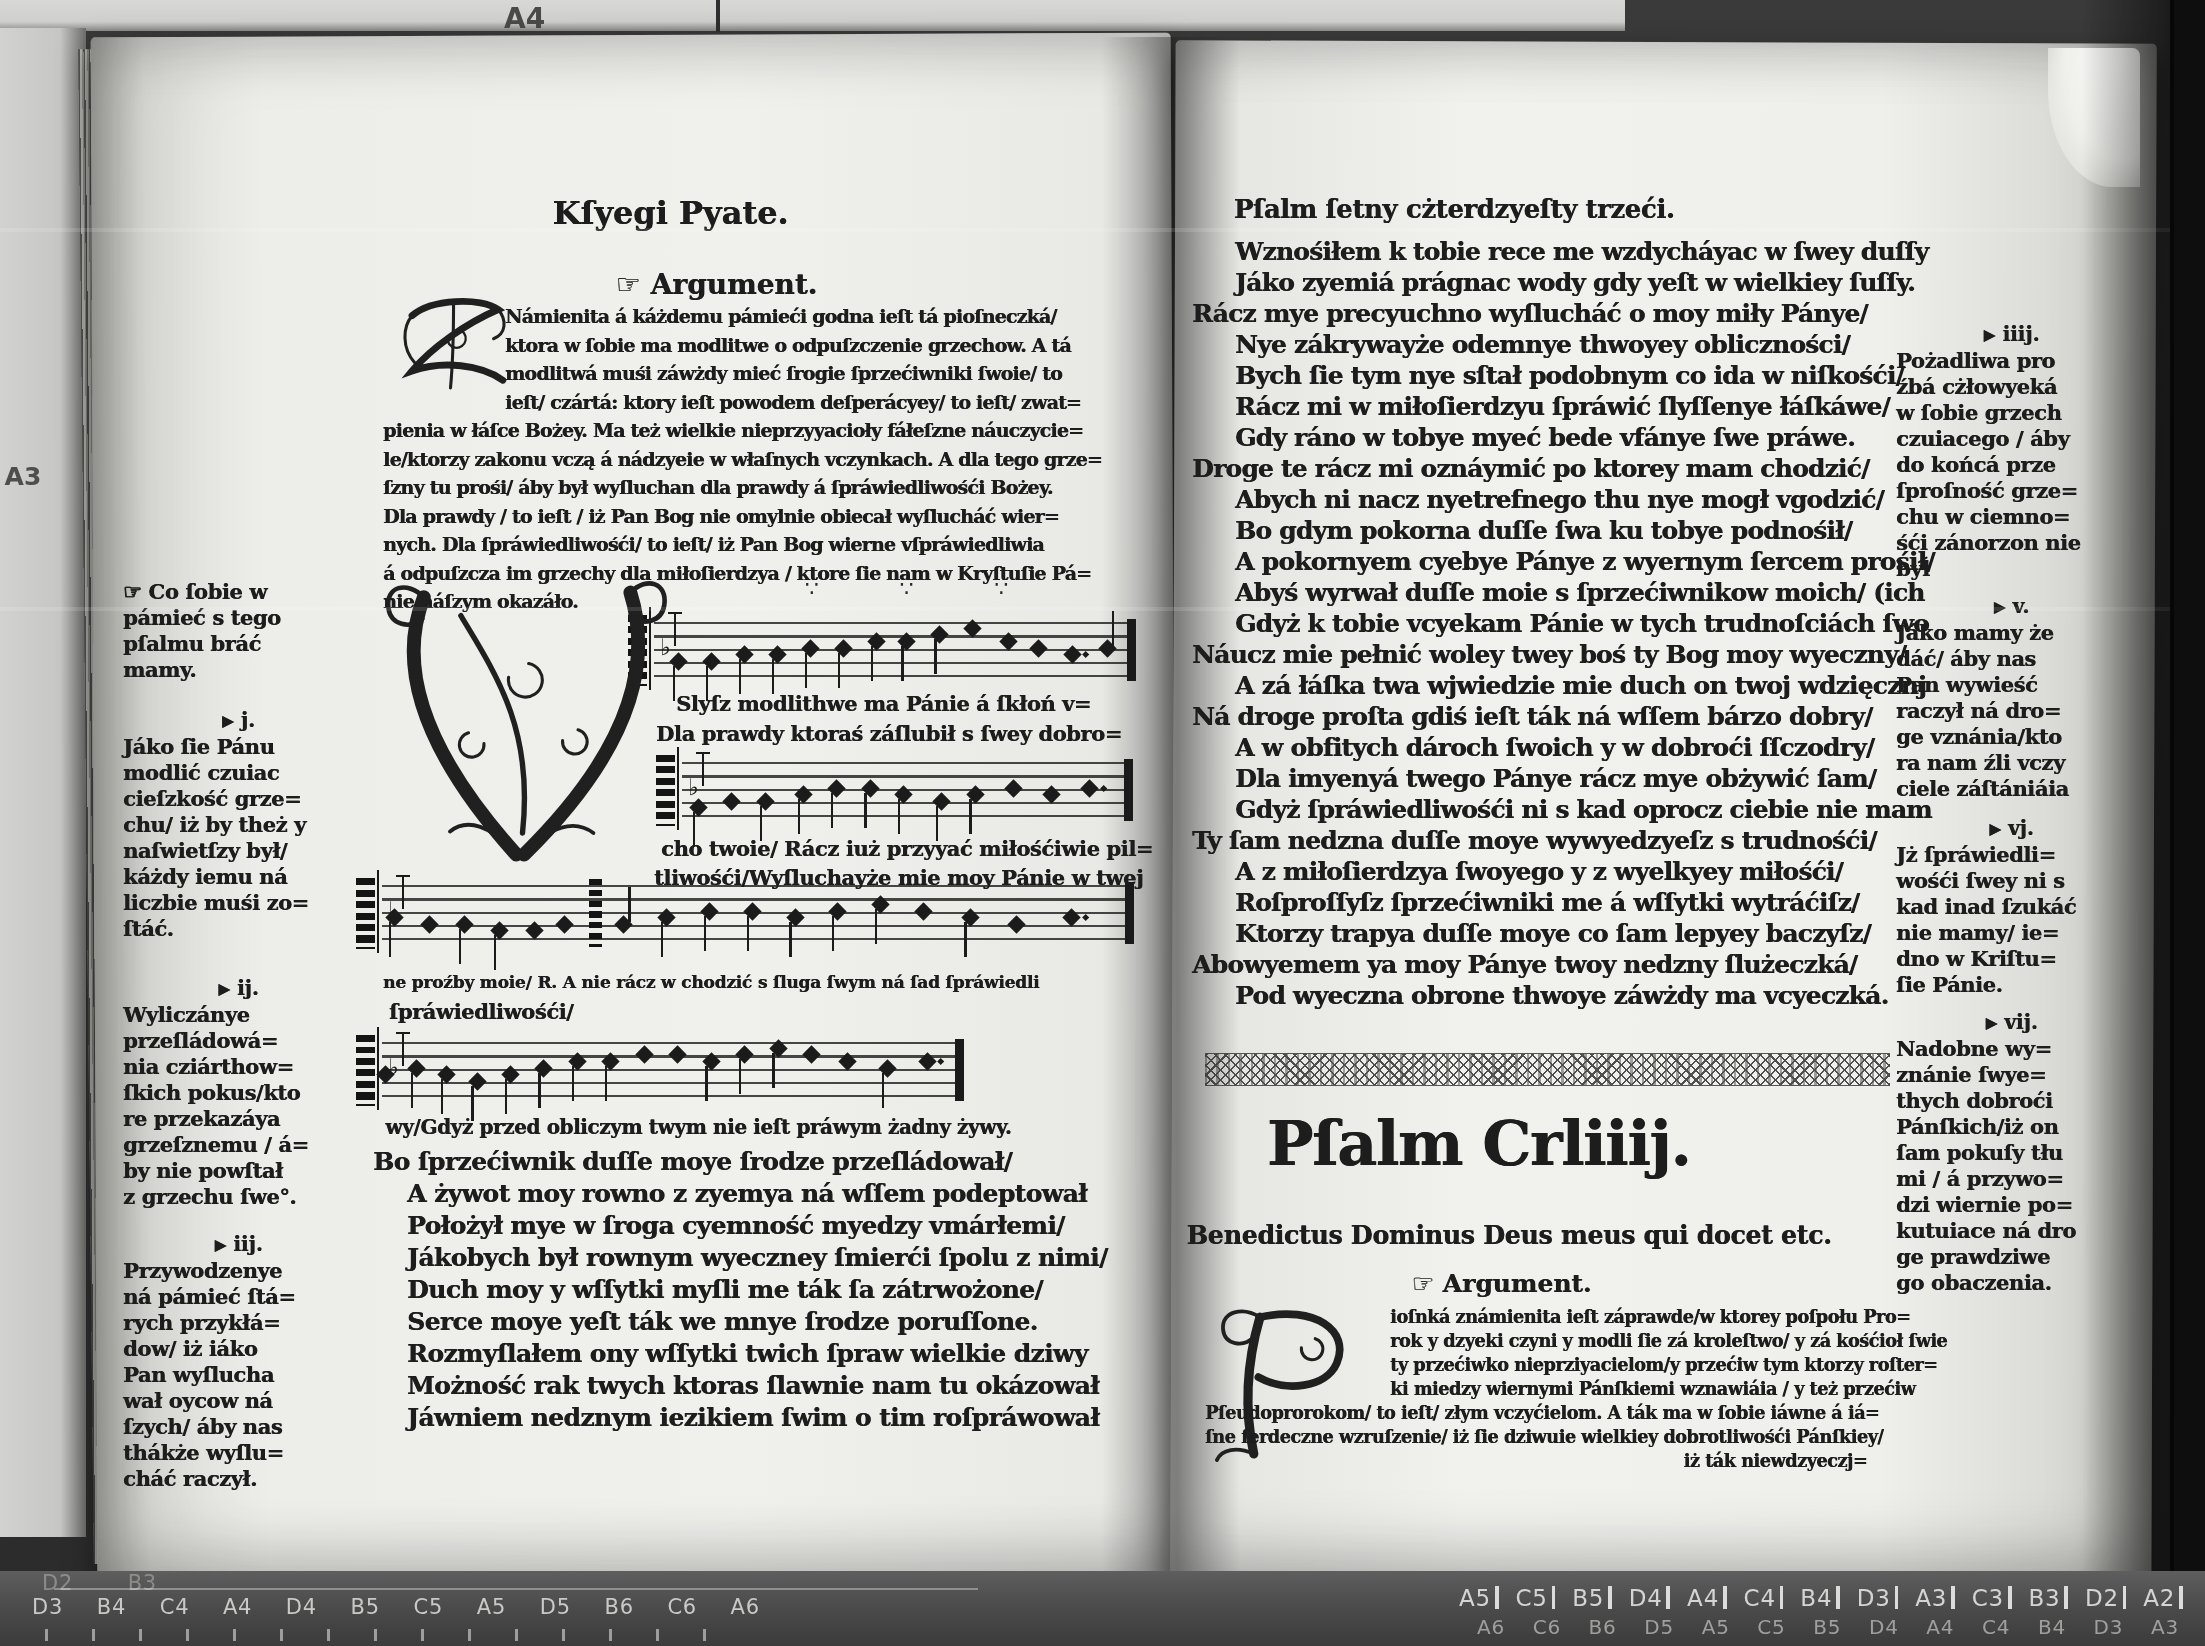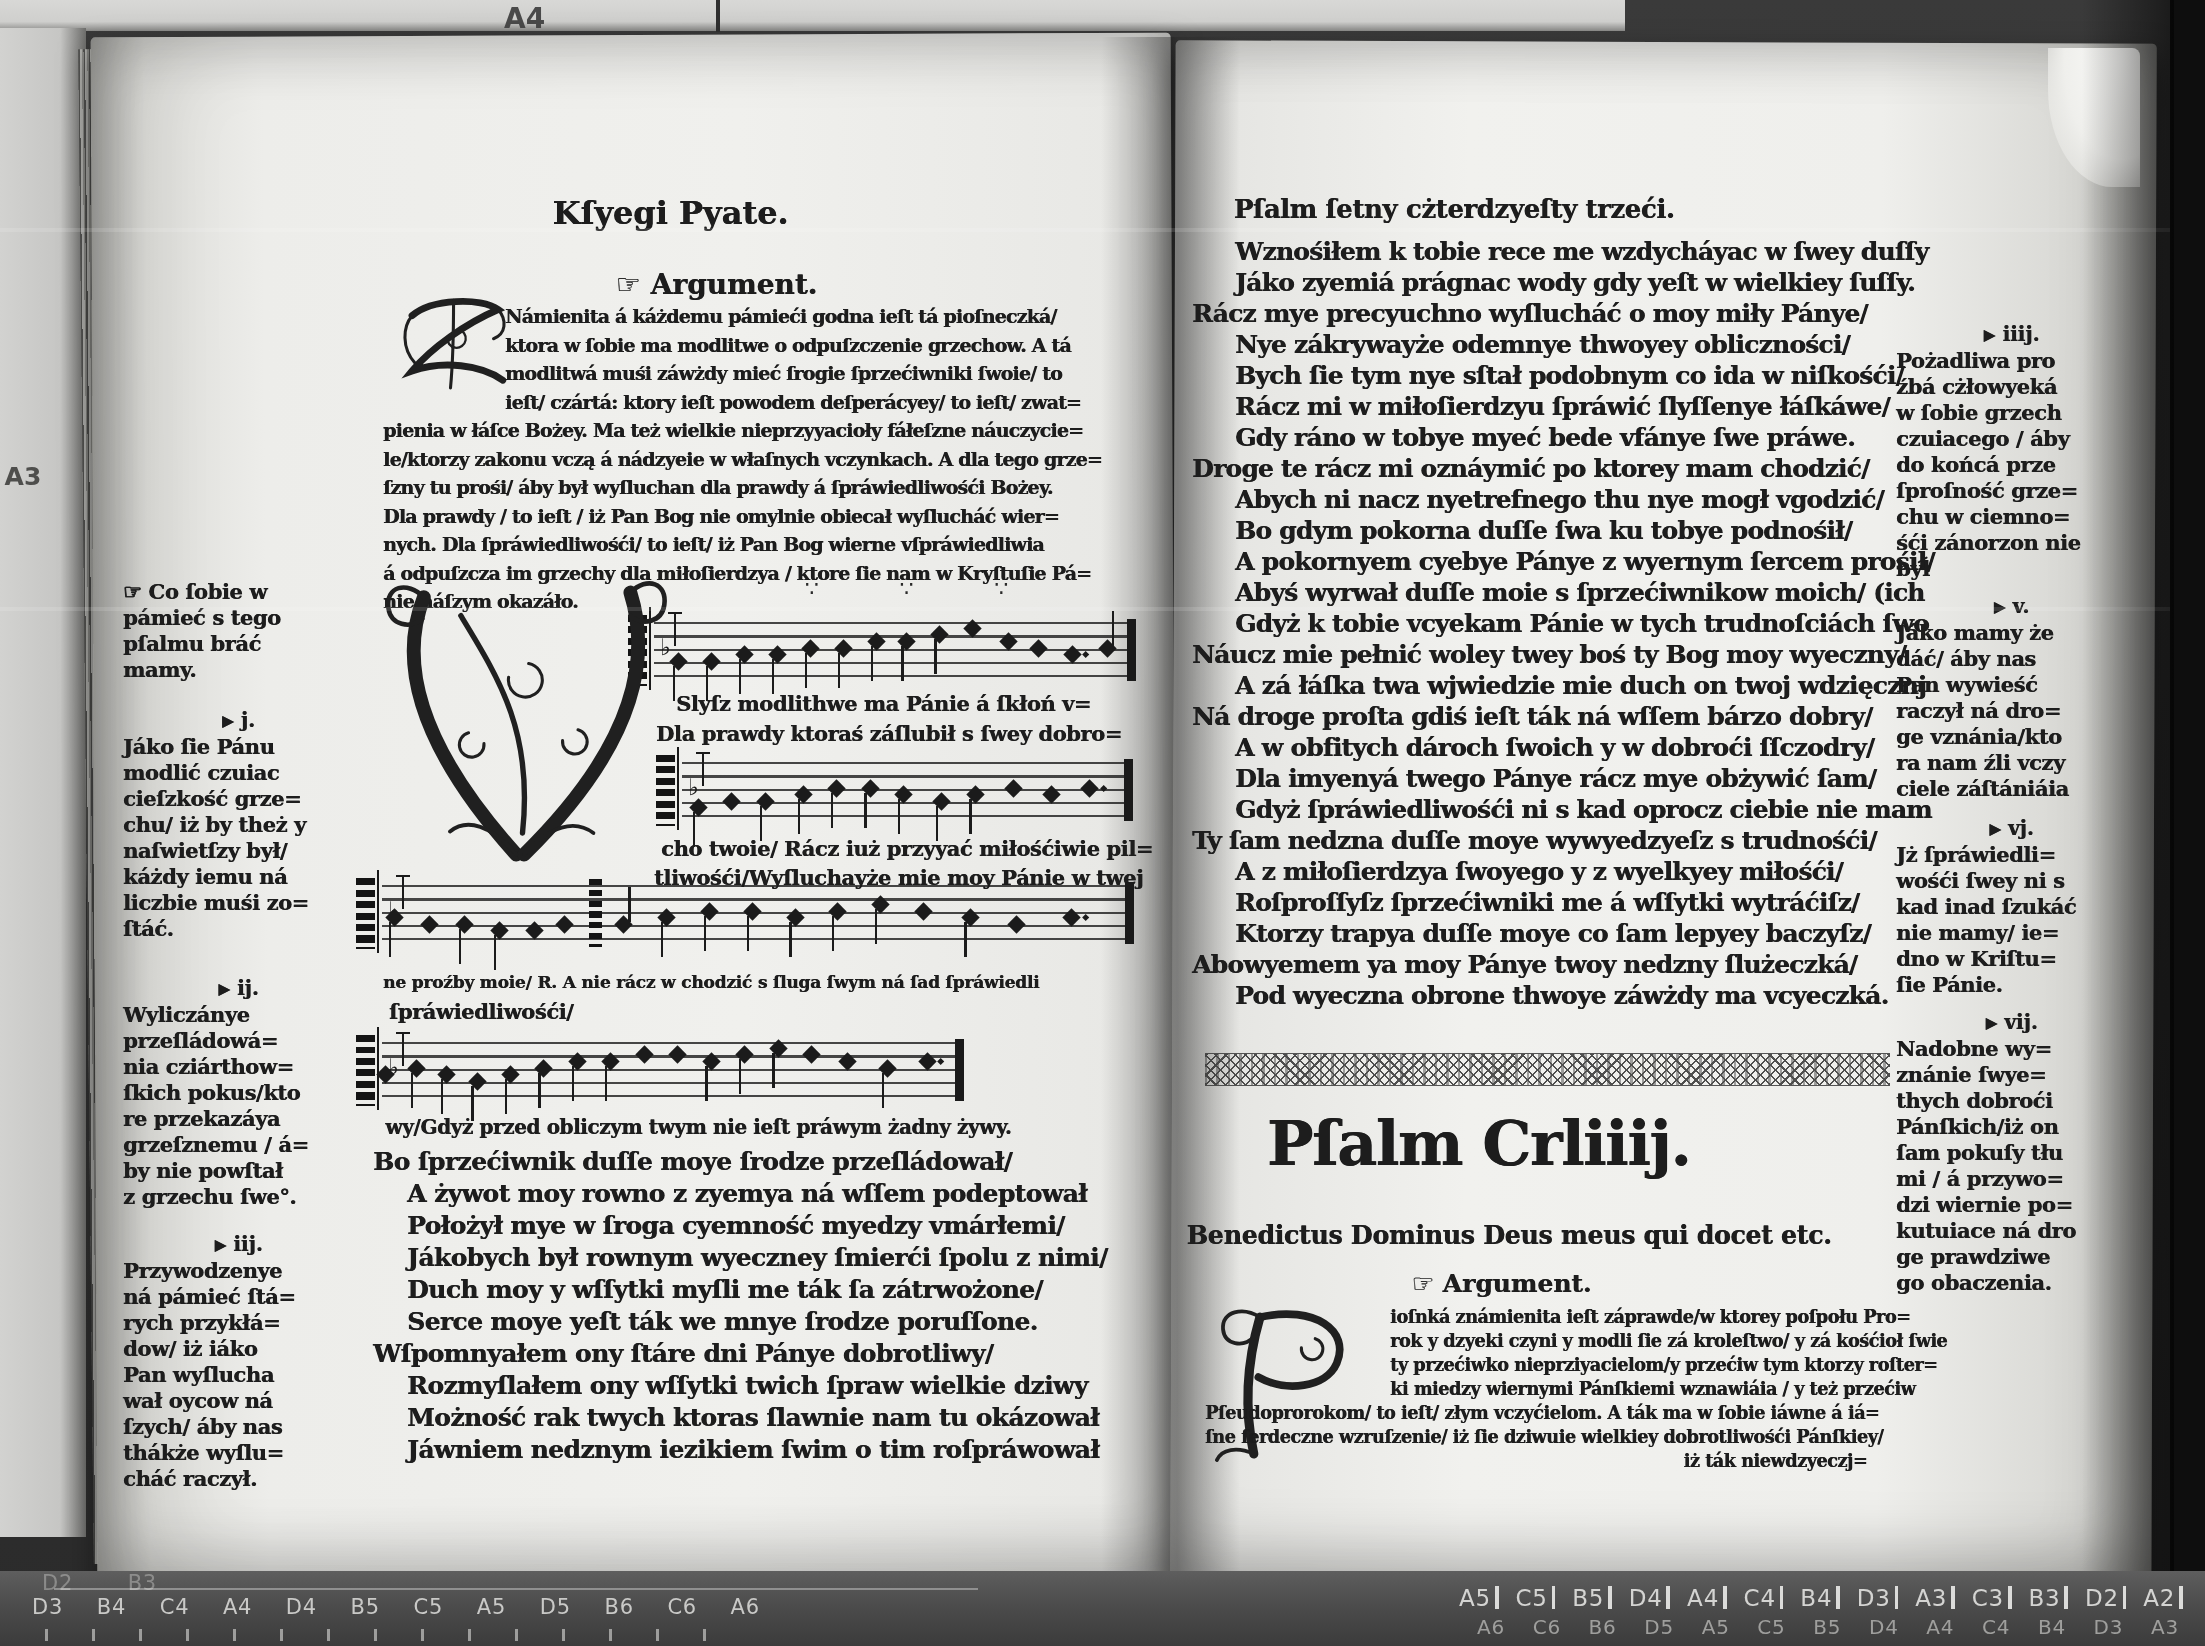--- a/index.html
+++ b/index.html
@@ -443,21 +443,20 @@
     </div>
 
   <div id="lverses" class="abs ink bl" style="left:373px;top:1115px;">
       <div class="vline ind0 small">wy/Gdyż przed obliczym twym nie ieſt práwym żadny żywy.</div>
       <div class="vline ind0">Bo ſprzećiwnik duſſe moye ſrodze przeſládował/</div>
       <div class="vline ind1">A żywot moy rowno z zyemya ná wſſem podeptował</div>
       <div class="vline ind1">Położył mye w ſroga cyemność myedzy vmárłemi/</div>
       <div class="vline ind1">Jákobych był rownym wyeczney ſmierći ſpolu z nimi/</div>
       <div class="vline ind1">Duch moy y wſſytki myſli me ták ſa zátrwożone/</div>
       <div class="vline ind1">Serce moye yeſt ták we mnye ſrodze poruſſone.</div>
-      <div class="vline ind0">Wſpomnyałem ony ſtáre dni Pánye dobrotliwy/</div>
       <div class="vline ind1">Rozmyſlałem ony wſſytki twich ſpraw wielkie dziwy</div>
       <div class="vline ind1">Możność rak twych ktoras ſlawnie nam tu okázował</div>
       <div class="vline ind1">Jáwniem nedznym iezikiem ſwim o tim roſpráwował</div>
     </div>
 
   <div class="marginnote ink bl" style="left:123px;top:579px;">
       <div class="mline">☞ Co ſobie w</div>
       <div class="mline">pámieć s tego</div>
       <div class="mline">pſalmu bráć</div>
       <div class="mline">mamy.</div>

